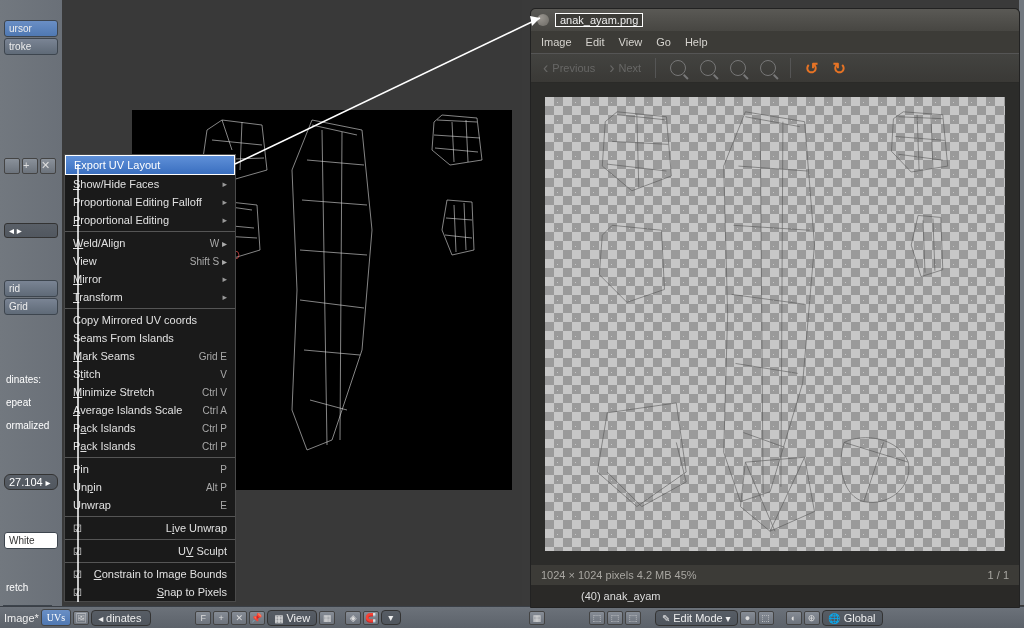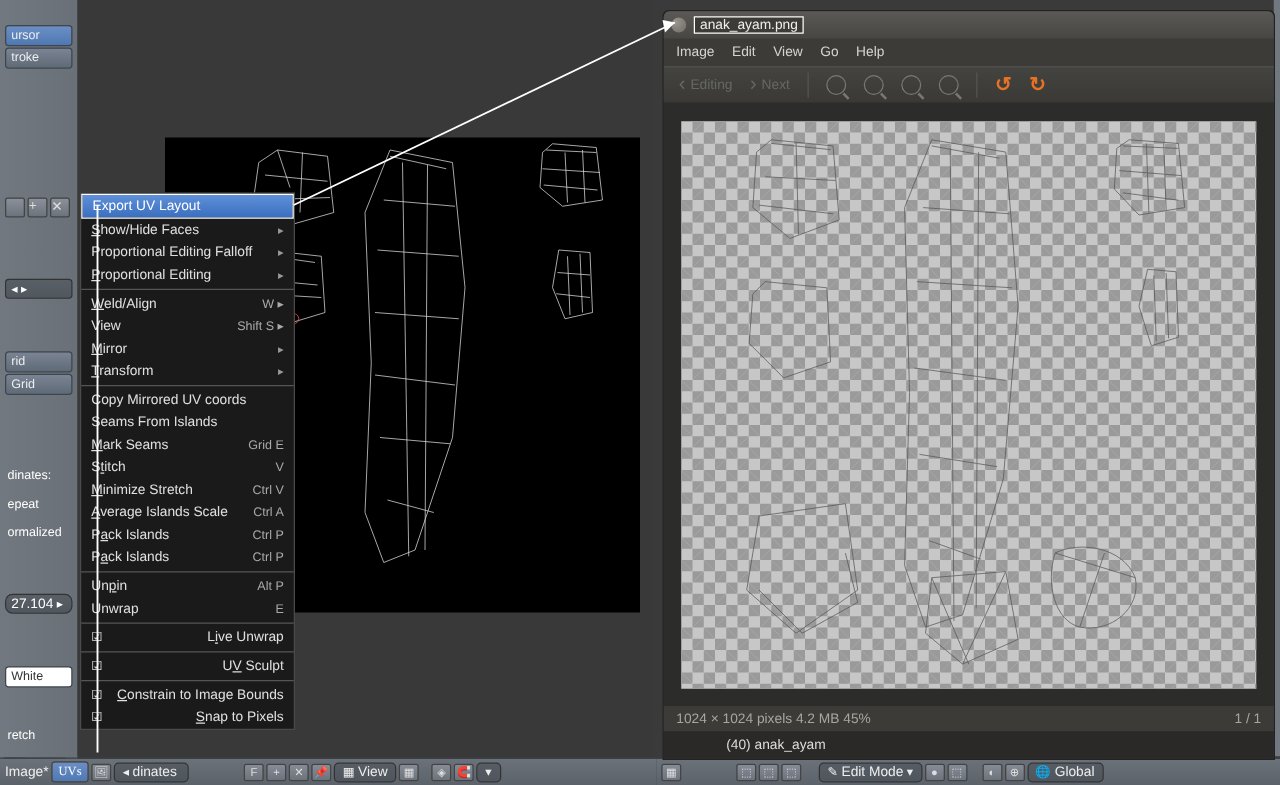--- a/index.html
+++ b/index.html
@@ -196,20 +196,24 @@
     <div class="uv-menu-item">
       <span>P<span class="underline">a</span>ck Islands</span>
       <span class="shortcut">Ctrl P</span>
     </div>
     <div class="uv-menu-item">
       <span>P<span class="underline">a</span>ck Islands</span>
       <span class="shortcut">Ctrl P</span>
     </div>
     <div class="uv-menu-sep"></div>
     <div class="uv-menu-item">
+      <span>Pin</span>
+      <span class="shortcut">P</span>
+    </div>
+    <div class="uv-menu-item">
       <span>Un<span class="underline">p</span>in</span>
       <span class="shortcut">Alt P</span>
     </div>
     <div class="uv-menu-item">
       <span>Unwrap</span>
       <span class="shortcut">E</span>
     </div>
     <div class="uv-menu-sep"></div>
     <div class="uv-menu-item checkbox">
       <span>L<span class="underline">i</span>ve Unwrap</span>
@@ -253,21 +257,21 @@
   <div class="viewer-menubar">
     <span>Image</span>
     <span>Edit</span>
     <span>View</span>
     <span>Go</span>
     <span>Help</span>
   </div>
   <div class="viewer-toolbar">
     <div class="vt-btn disabled">
       <span style="font-size:16px">‹</span>
-      <span>Editing</span>
+      <span>Previous</span>
     </div>
     <div class="vt-btn disabled">
       <span style="font-size:16px">›</span>
       <span>Next</span>
     </div>
     <div class="vt-sep"></div>
     <div class="vt-btn">
         <div class="vt-zoom"></div>
       </div>
     <div class="vt-btn">

